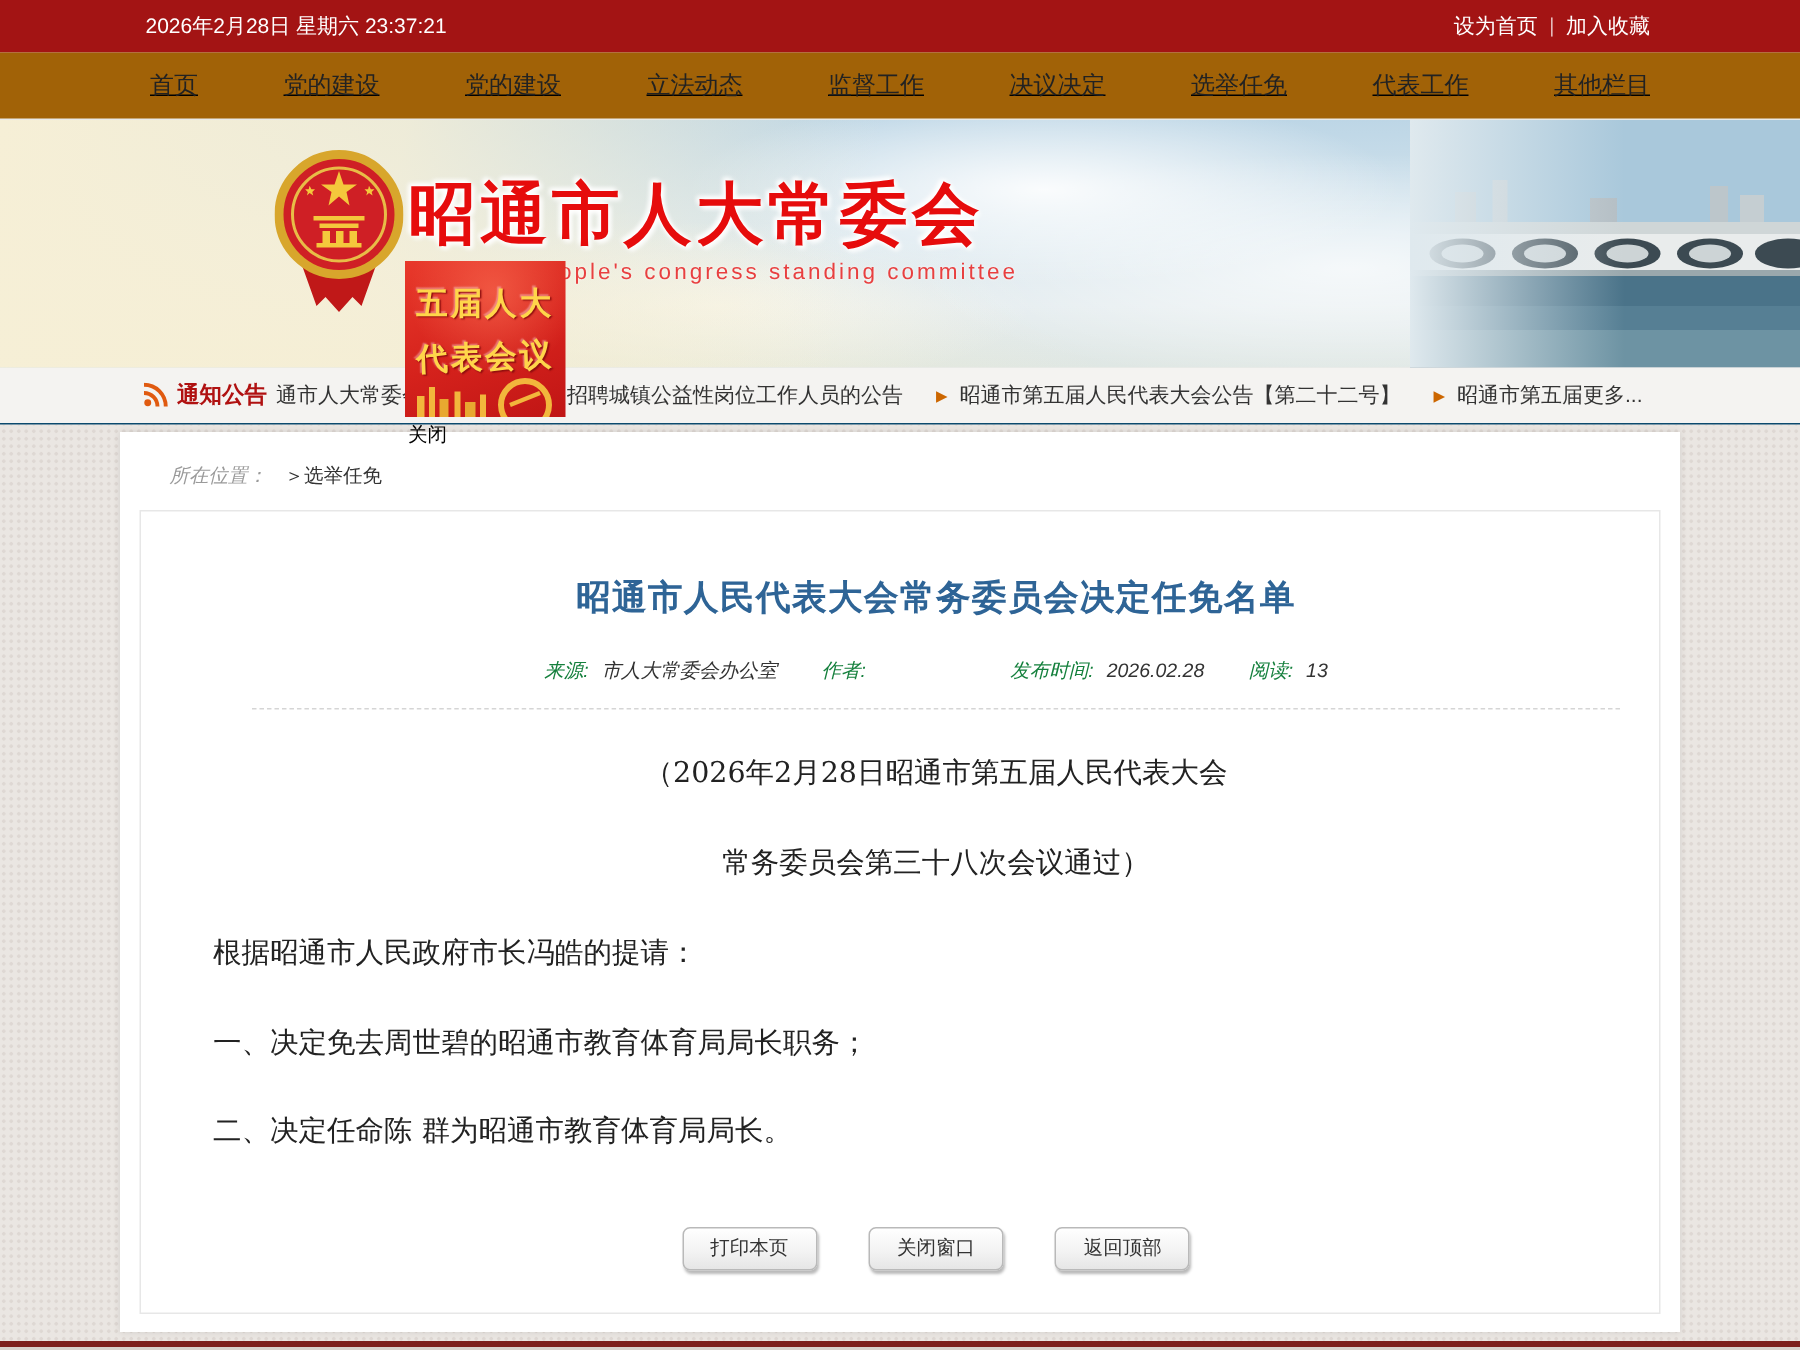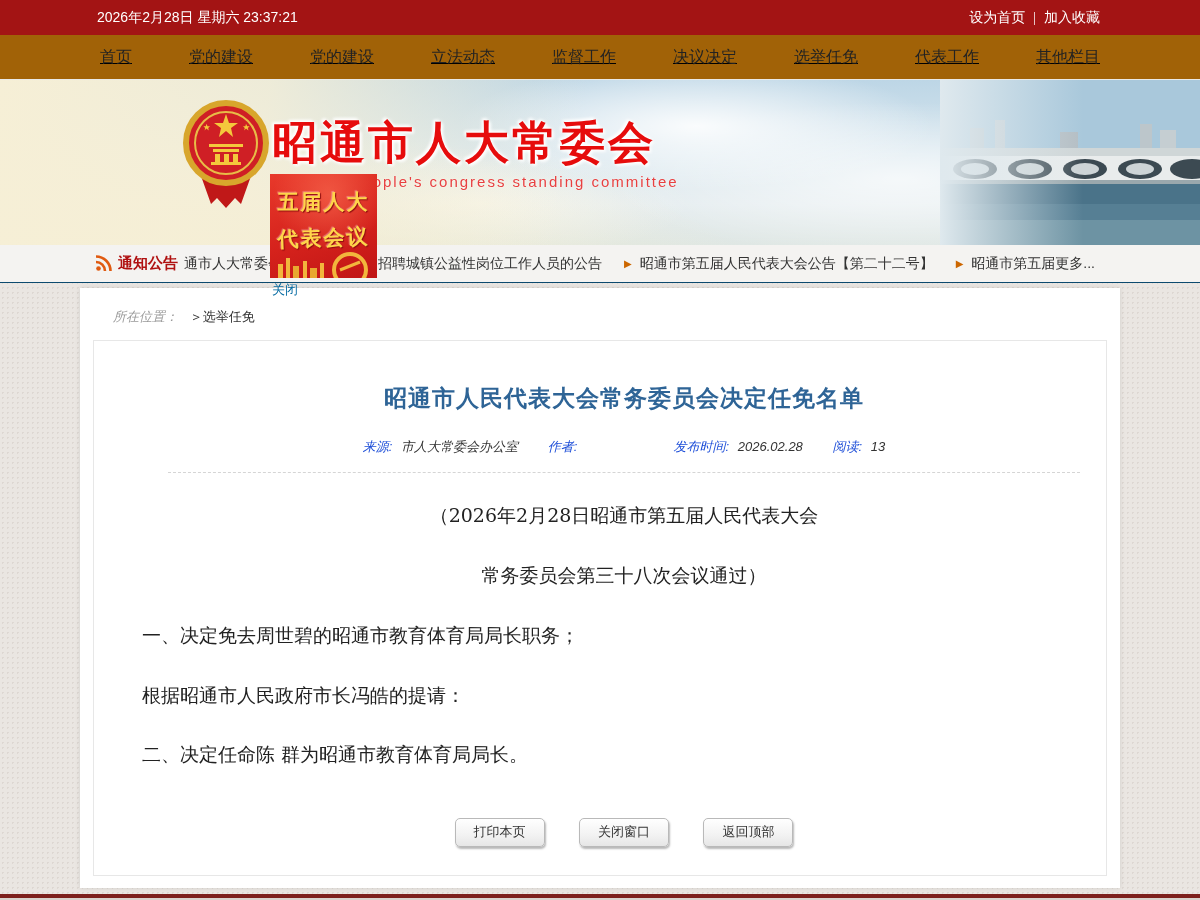--- a/index.html
+++ b/index.html
@@ -88,21 +88,21 @@
   }
   .popup-line1, .popup-line2 {
     font-size:21px; font-weight:bold; color:#ffd54a; letter-spacing:2px;
     text-align:center; white-space:nowrap;
     text-shadow:1px 1px 1px #8f0e0e, -1px -1px 1px rgba(255,255,255,.35);
   }
   .popup-line1 { margin-top:14px; }
   .popup-line2 { margin-top:8px; transform:rotate(-2deg); }
   .popup-skyline { position:absolute; bottom:0; left:0; }
   .popup-close {
-    font-size:13px; color:#0369a1; padding:3px 0 0 2px; cursor:pointer; width:34px;
+    font-size:13px; color:#000000; padding:3px 0 0 2px; cursor:pointer; width:34px;
   }
 
   
   .card {
     width:1040px; margin:5px auto 0; background:#fff; height:600px;
     box-shadow:0 0 5px rgba(0,0,0,.10); position:relative;
   }
   .breadcrumb { padding:20px 0 0 33px; font-size:13px; }
   .breadcrumb-prefix { color:#9a9a9a; font-style:italic; margin-right:8px; }
   .breadcrumb-current { color:#333; cursor:pointer; }
@@ -110,21 +110,21 @@
   .article-box {
     margin:14px 13px 0; border:1px solid #e7e7e7; height:536px; background:#fff;padding-left:48px;
   }
   .article-title {
     margin-top:42px; text-align:center; color:#2e6496;
     font-size:23px; font-weight:bold; letter-spacing:1px;
   }
   .article-meta {
     margin-top:24px; text-align:center; font-size:13px; color:#333; font-style:italic;
   }
-  .article-meta .m-label { margin-left:26px; color:#1d4ed8;font-style:italic; }
+  .article-meta .m-label { margin-left:26px; color:#15803d;font-style:italic; }
   .article-meta .m-label:first-child { margin-left:0; }
   .article-meta .m-val { margin-left:5px; }
   .article-meta .m-gap { display:inline-block; width:58px; }
   .meta-divider { margin:16px 26px 0; border-top:1px dashed #d5d5d5; height:0; }
 
   .article-body {
     margin-top:32px; font-family:"DejaVu Serif","Liberation Serif",serif;
     font-size:19px; color:#222;
   }
   .article-body p { margin:0 0 38px; line-height:1.15; }
@@ -274,22 +274,22 @@
         <span class="m-val">2026.02.28</span>
         <span class="m-label">阅读:</span>
         <span class="m-val">13</span>
       </div>
 
       <div class="meta-divider"></div>
 
       <div class="article-body">
         <p class="p-center">（2026年2月28日昭通市第五届人民代表大会</p>
         <p class="p-center">常务委员会第三十八次会议通过）</p>
+        <p class="p-left">根据昭通市人民政府市长冯皓的提请：</p>
         <p class="p-left">一、决定免去周世碧的昭通市教育体育局局长职务；</p>
-        <p class="p-left">根据昭通市人民政府市长冯皓的提请：</p>
         <p class="p-left">二、决定任命陈  群为昭通市教育体育局局长。</p>
       </div>
 
       <div class="btn-row">
         <span class="btn">打印本页</span>
         <span class="btn">关闭窗口</span>
         <span class="btn">返回顶部</span>
       </div>
     </div>
   </div>

